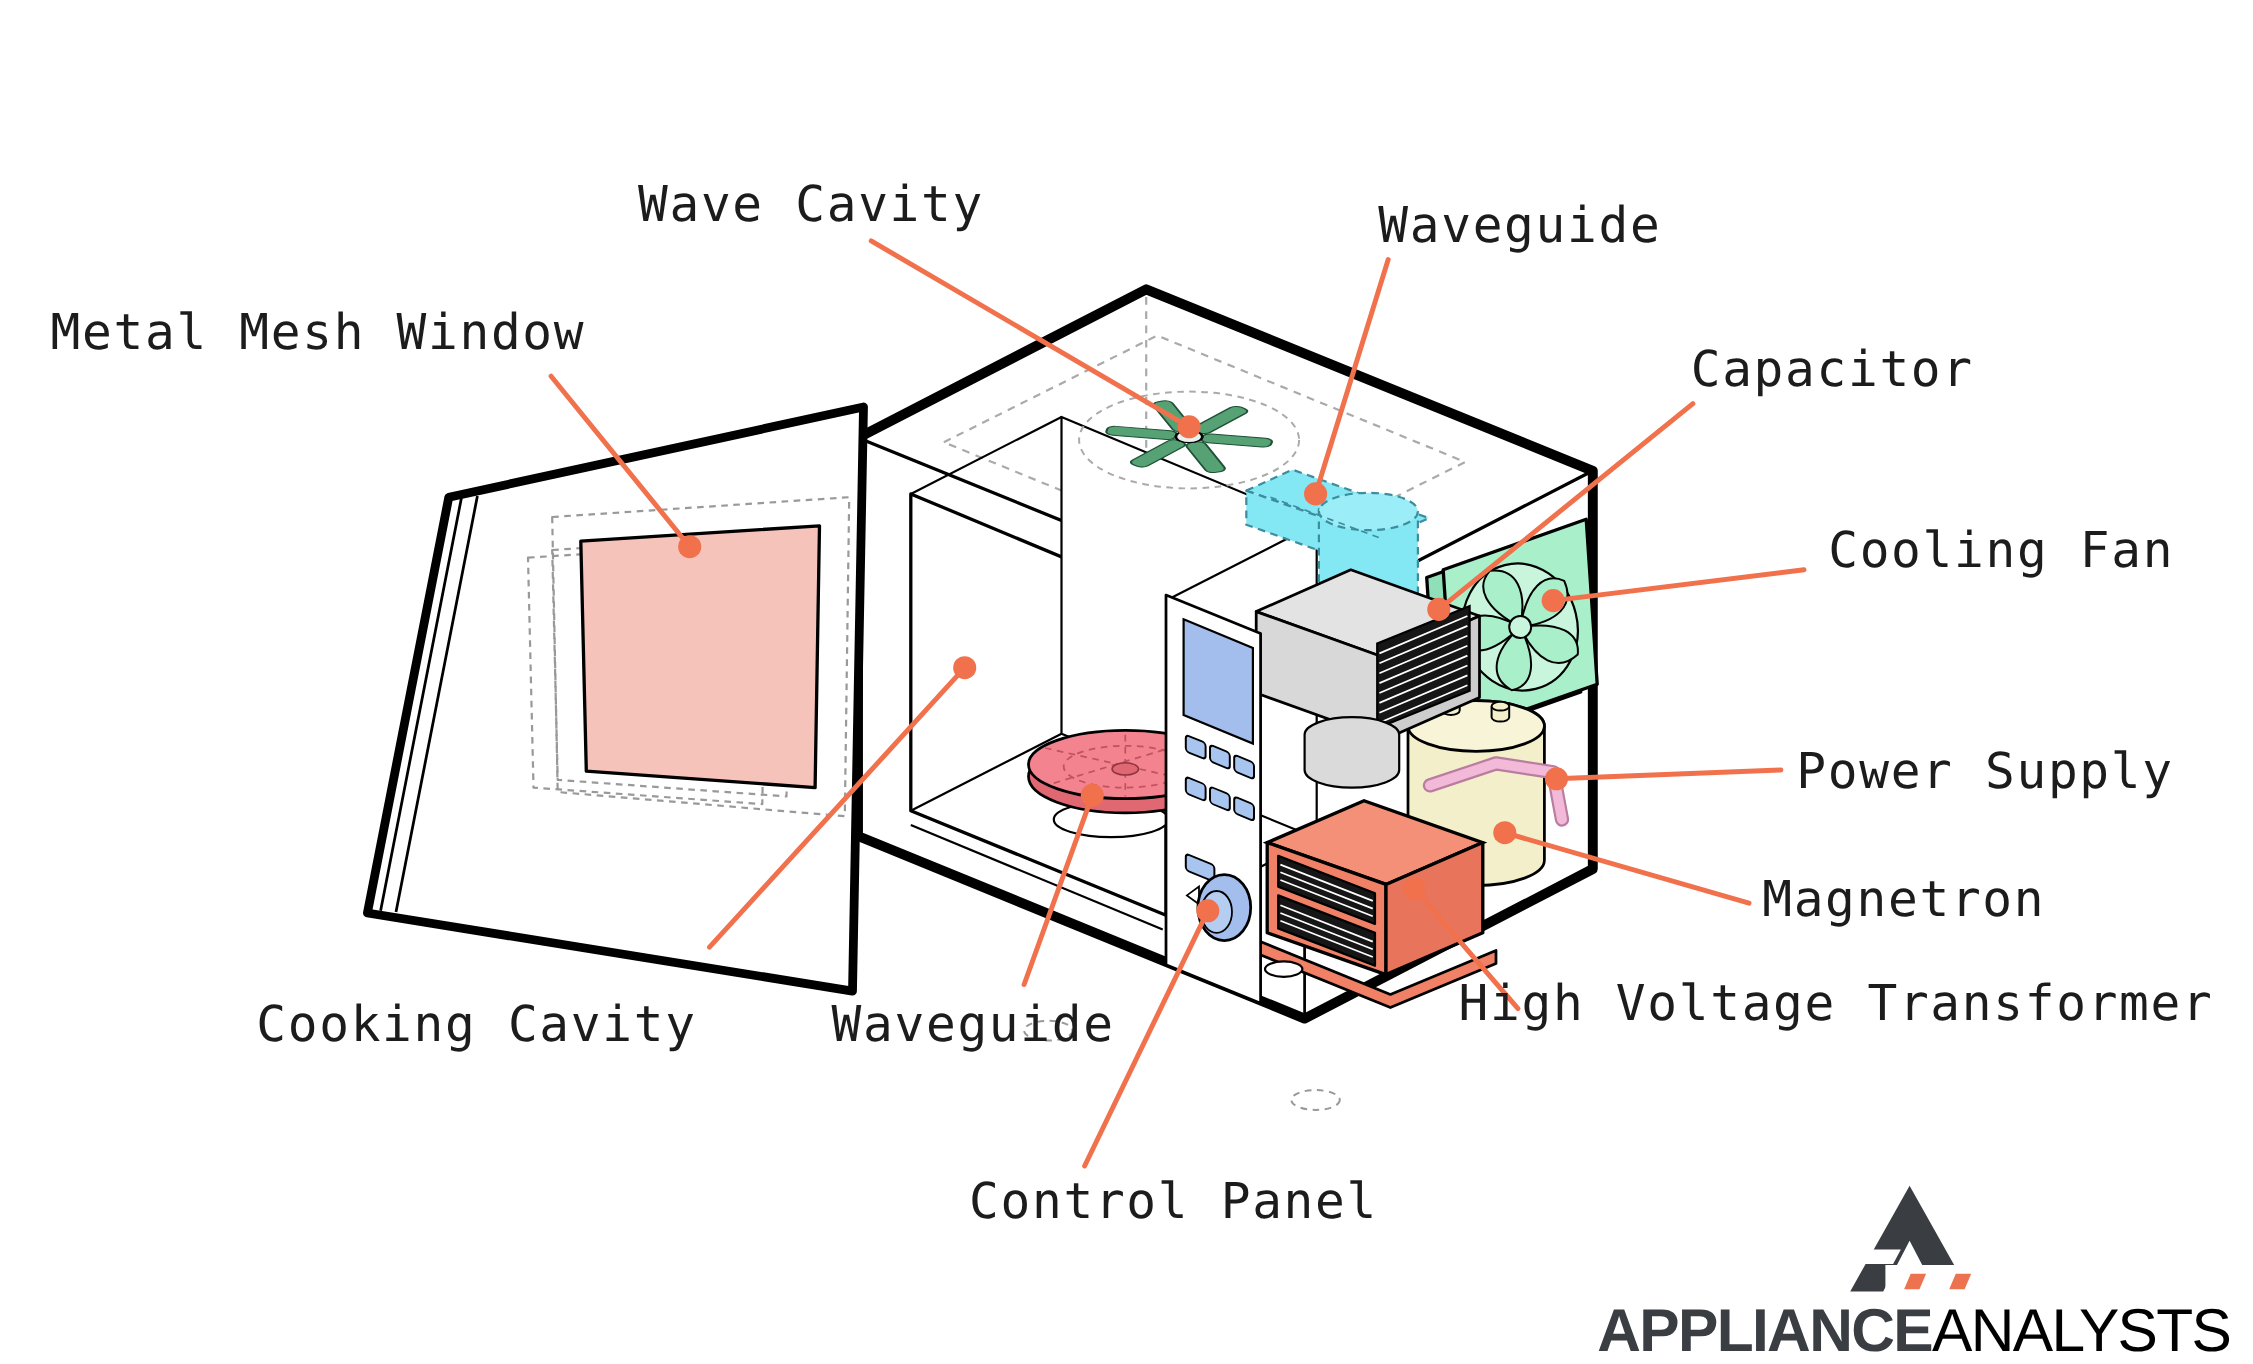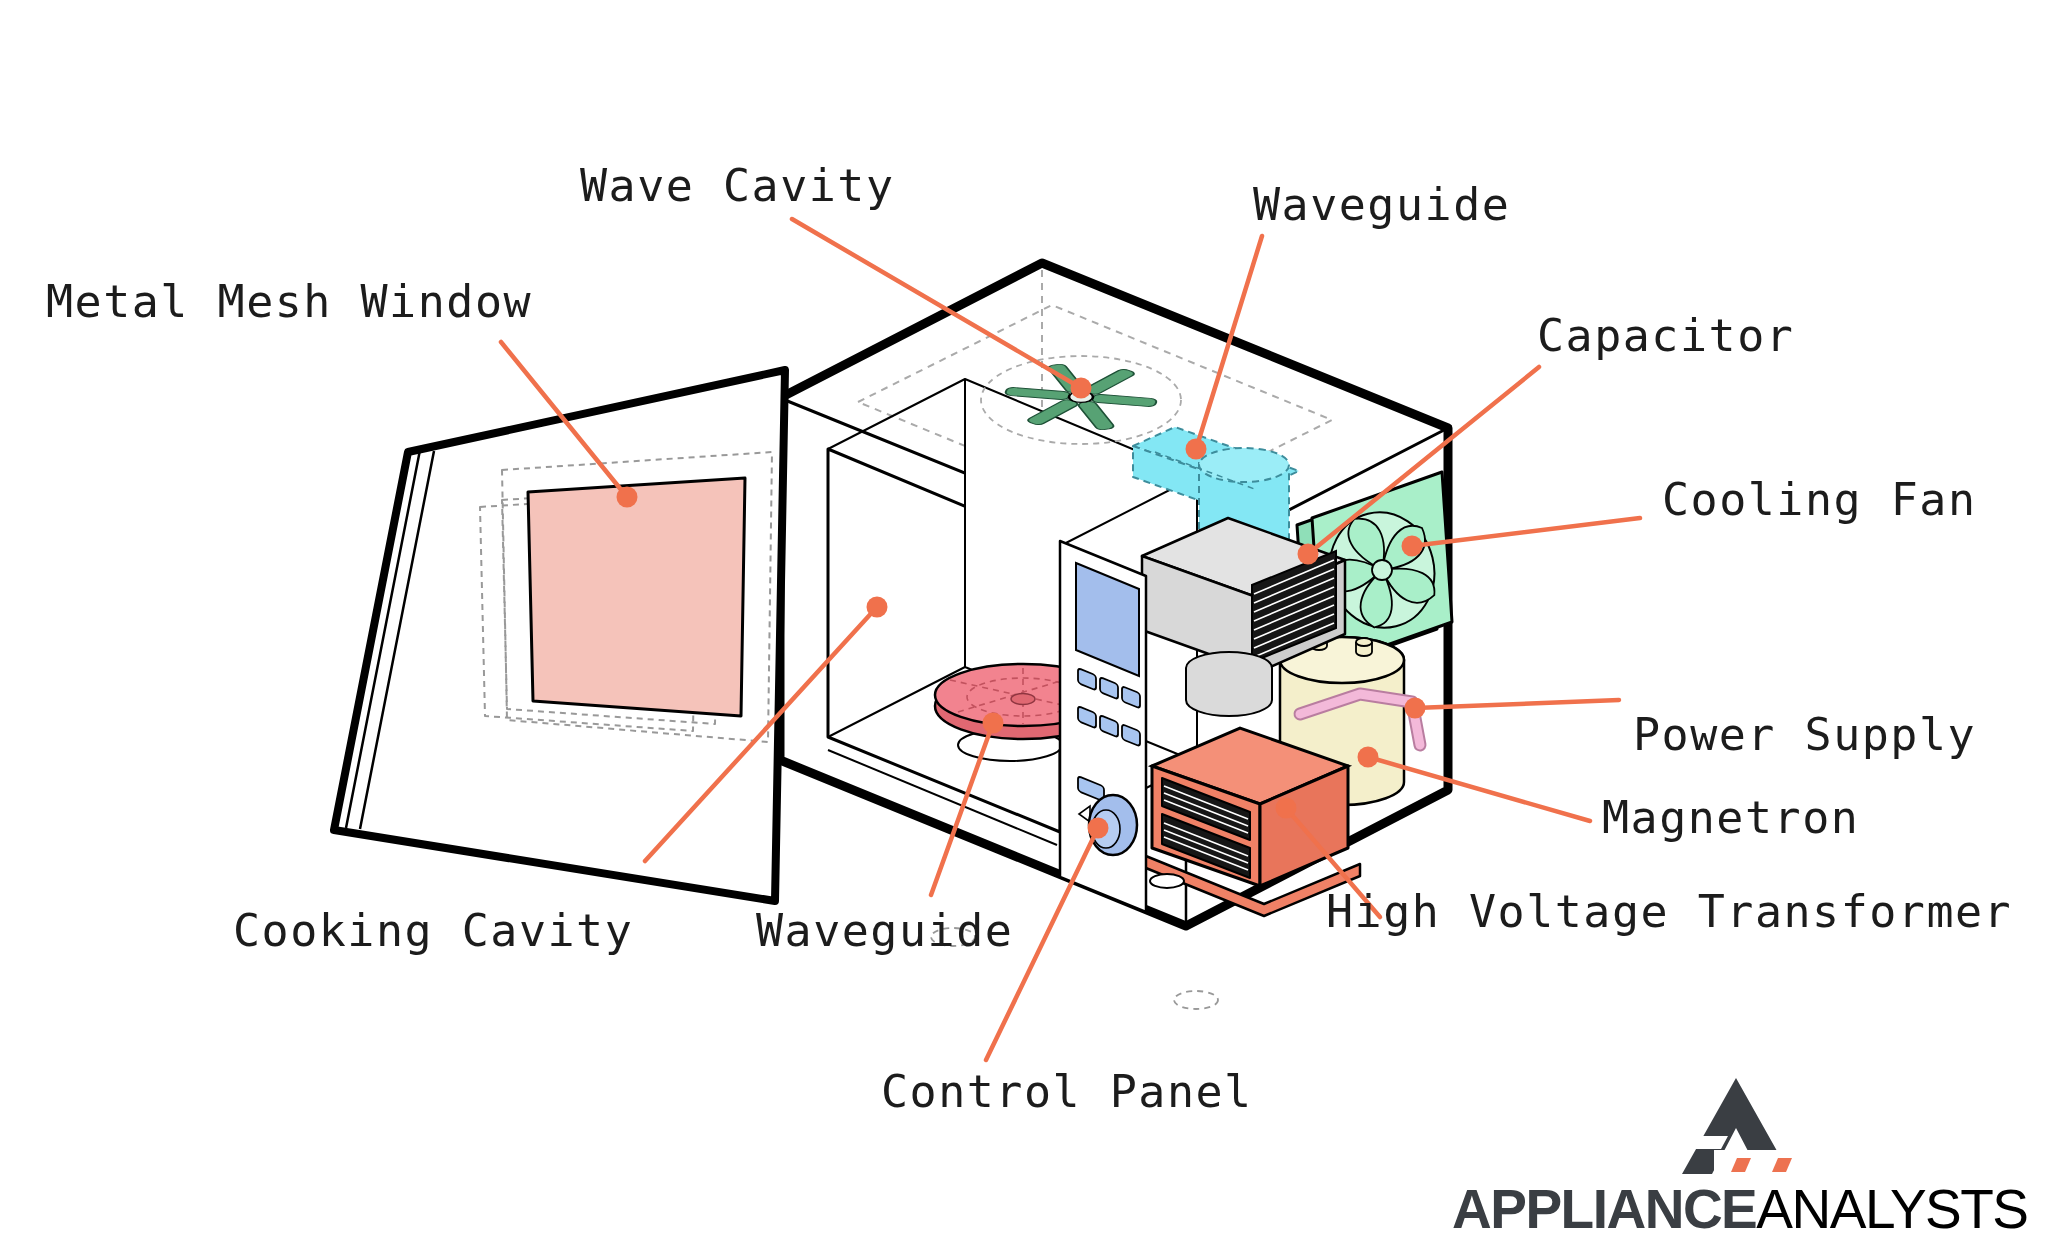--- a/index.html
+++ b/index.html
@@ -221,21 +221,21 @@
       <line x1="986" y1="1060" x2="1098" y2="828" stroke="#F0714C" stroke-width="4.5" stroke-linecap="round"></line>
       <circle cx="1098" cy="828" r="10.5" fill="#F0714C"></circle>
     </svg>
 
   <div id="labels-layer">
       <div class="diagram-label" style="left: 46px; top: 278px;">Metal Mesh Window</div>
       <div class="diagram-label" style="left: 580px; top: 162px;">Wave Cavity</div>
       <div class="diagram-label" style="left: 1253px; top: 181px;">Waveguide</div>
       <div class="diagram-label" style="left: 1537px; top: 312px;">Capacitor</div>
       <div class="diagram-label" style="left: 1647px; top: 476px; margin-left: 15px;">Cooling Fan</div>
-      <div class="diagram-label" style="left: 1633px; top: 711px;">Power Supply</div>
+      <div class="diagram-label" style="left: 1633px; top: 677px;">Power Supply</div>
       <div class="diagram-label" style="left: 1602px; top: 794px;">Magnetron</div>
       <div class="diagram-label" style="left: 233px; top: 907px;">Cooking Cavity</div>
       <div class="diagram-label" style="left: 756px; top: 907px;">Waveguide</div>
       <div class="diagram-label" style="left: 1326px; top: 888px;">High Voltage Transformer</div>
       <div class="diagram-label" style="left: 881px; top: 1068px; text-align: right;">Control Panel</div>
     </div>
 
   <div>
     <svg width="2048" height="1240" viewBox="0 0 2048 1240" style="position:absolute;left:0;top:0;">
       <path d="M1682 1174 L1736 1078 L1790 1174 L1760 1174 L1736 1128 L1712 1174 Z" fill="#3A3E43"></path>

